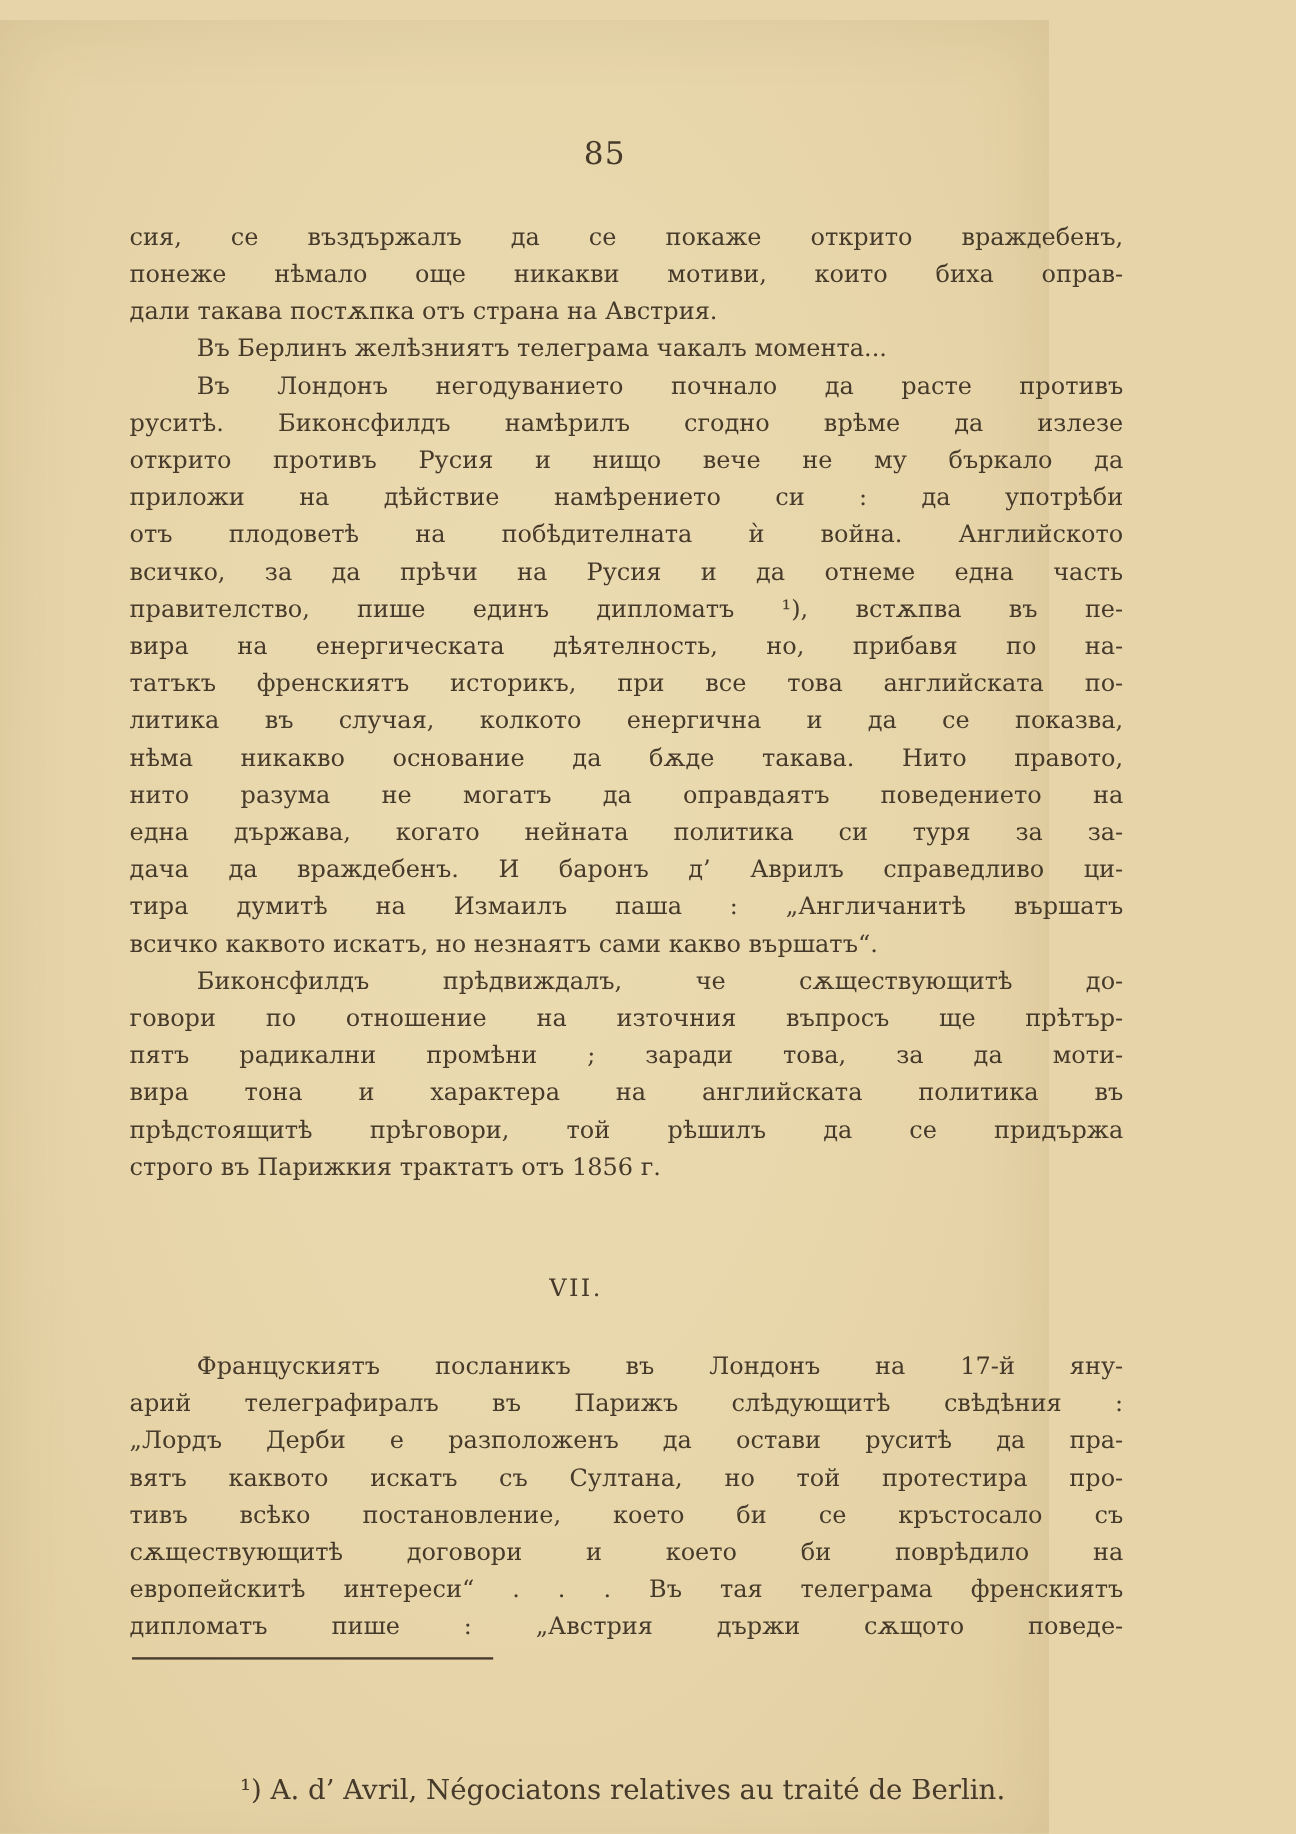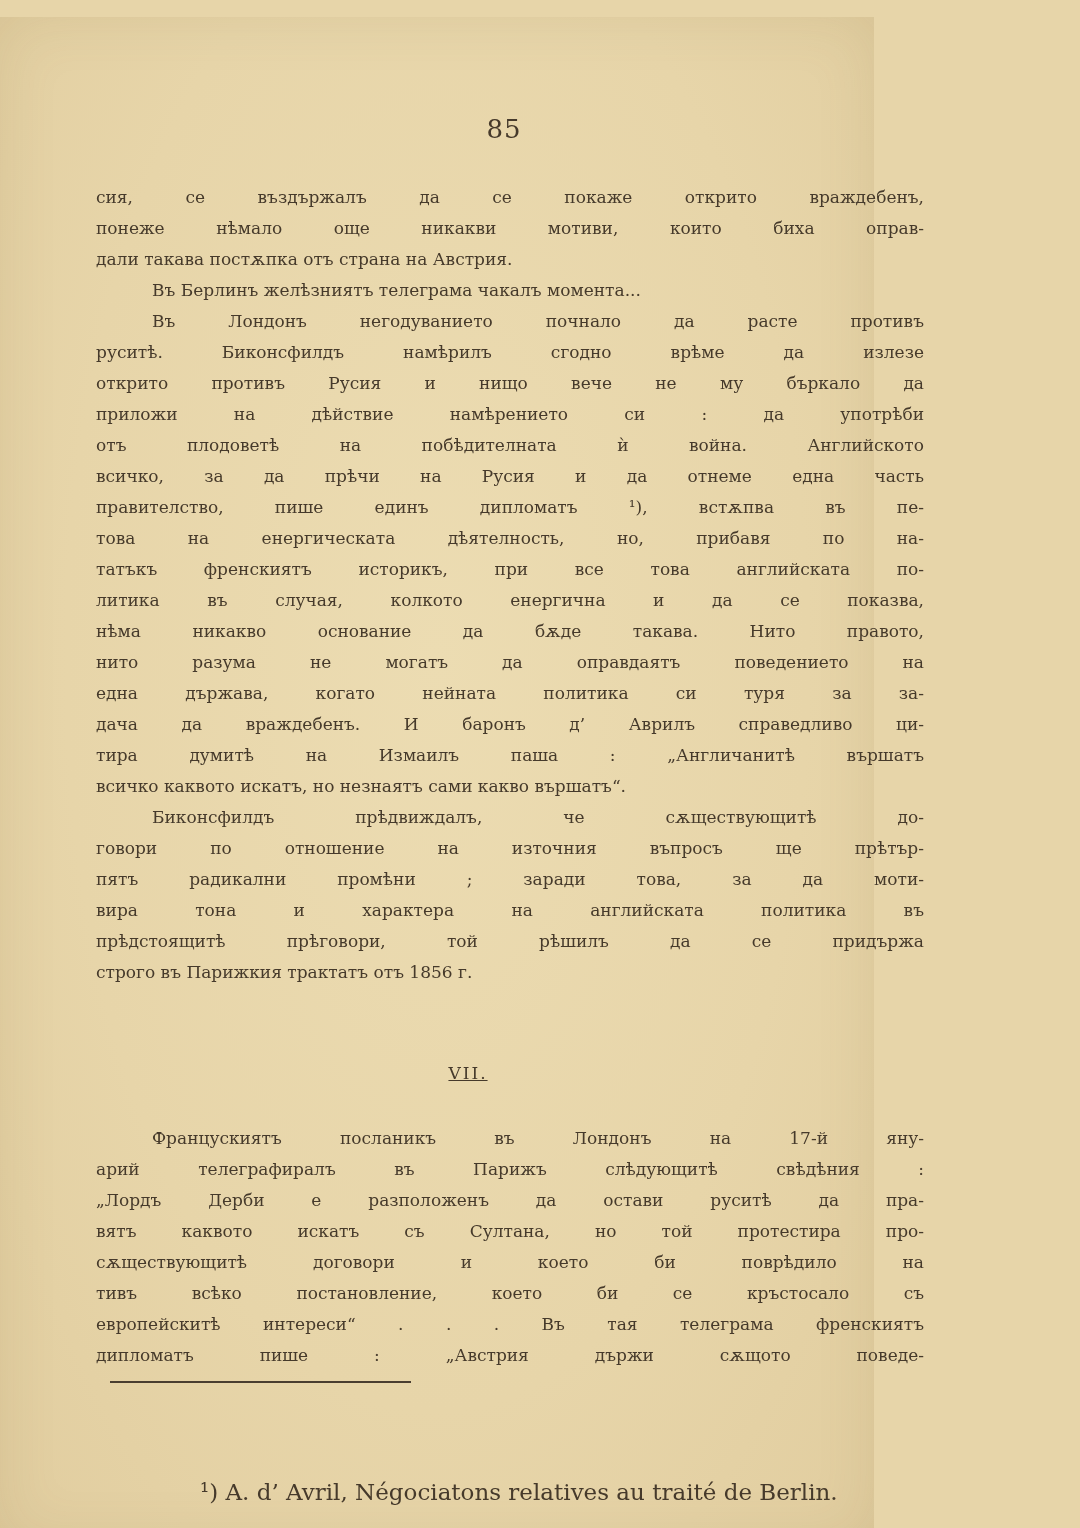--- a/index.html
+++ b/index.html
@@ -19,40 +19,39 @@
   }
   .page-number {
     position: absolute;
     top: 97px; left: 104px; width: 800px;
     text-align: center;
     font-size: 26px;
     letter-spacing: 1px;
   }
   .text-col {
     position: absolute;
-    left: 96px; top: 165px; width: 828px;
-    font-size: 17px;
+    left: 108px; top: 165px; width: 828px;
+    font-size: 20px;
     line-height: 31px;
   }
   .line {
     text-align: justify;
     text-align-last: justify;
   }
   .line.end {
     text-align: left;
     text-align-last: left;
   }
   .line.ind { text-indent: 56px; }
   .heading {
     margin-top: 70px;
     text-align-last: center;
     letter-spacing: 2px;
     position: relative;
     left: -42px;
-    text-decoration: underline;
   }
   .para-after-heading { margin-top: 34px; }
   .footnote-rule {
     position: absolute;
     left: 110px; top: 1364px;
     width: 301px; height: 2px;
     background: #4a3e30;
   }
   .footnote {
     position: absolute;
@@ -83,21 +82,21 @@
     </div>
 
     <div>
       <div class="line ind">Въ Лондонъ негодуванието почнало да расте противъ</div>
       <div class="line">руситѣ. Биконсфилдъ намѣрилъ сгодно врѣме да излезе</div>
       <div class="line">открито противъ Русия и нищо вече не му бъркало да</div>
       <div class="line">приложи на дѣйствие намѣрението си : да употрѣби</div>
       <div class="line">отъ плодоветѣ на побѣдителната ѝ война. Английското</div>
       <div class="line">всичко, за да прѣчи на Русия и да отнеме една часть</div>
       <div class="line">правителство, пише единъ дипломатъ ¹), встѫпва въ пе-</div>
-      <div class="line">това на енергическата дѣятелность, но, прибавя по на-</div>
+      <div class="line">вира на енергическата дѣятелность, но, прибавя по на-</div>
       <div class="line">татъкъ френскиятъ историкъ, при все това английската по-</div>
       <div class="line">литика въ случая, колкото енергична и да се показва,</div>
       <div class="line">нѣма никакво основание да бѫде такава. Нито правото,</div>
       <div class="line">нито разума не могатъ да оправдаятъ поведението на</div>
       <div class="line">една държава, когато нейната политика си туря за за-</div>
       <div class="line">дача да враждебенъ. И баронъ д’ Аврилъ справедливо ци-</div>
       <div class="line">тира думитѣ на Измаилъ паша : „Англичанитѣ вършатъ</div>
       <div class="line end">всичко каквото искатъ, но незнаятъ сами какво вършатъ“.</div>
     </div>
 
@@ -110,22 +109,22 @@
       <div class="line end">строго въ Парижкия трактатъ отъ 1856 г.</div>
     </div>
 
     <div class="heading">VII.</div>
 
     <div class="para-after-heading">
       <div class="line ind">Францускиятъ посланикъ въ Лондонъ на 17-й яну-</div>
       <div class="line">арий телеграфиралъ въ Парижъ слѣдующитѣ свѣдѣния :</div>
       <div class="line">„Лордъ Дерби е разположенъ да остави руситѣ да пра-</div>
       <div class="line">вятъ каквото искатъ съ Султана, но той протестира про-</div>
+      <div class="line">тивъ всѣко постановление, което би се кръстосало съ</div>
       <div class="line">сѫществующитѣ договори и което би поврѣдило на</div>
-      <div class="line">тивъ всѣко постановление, което би се кръстосало съ</div>
       <div class="line">европейскитѣ интереси“ . . . Въ тая телеграма френскиятъ</div>
       <div class="line">дипломатъ пише : „Австрия държи сѫщото поведе-</div>
     </div>
 
   </div>
 
   <div class="footnote-rule"></div>
 
   <div class="footnote">
     <div class="fn-text">¹) A. d’ Avril, Négociatons relatives au traité de Berlin.</div>

